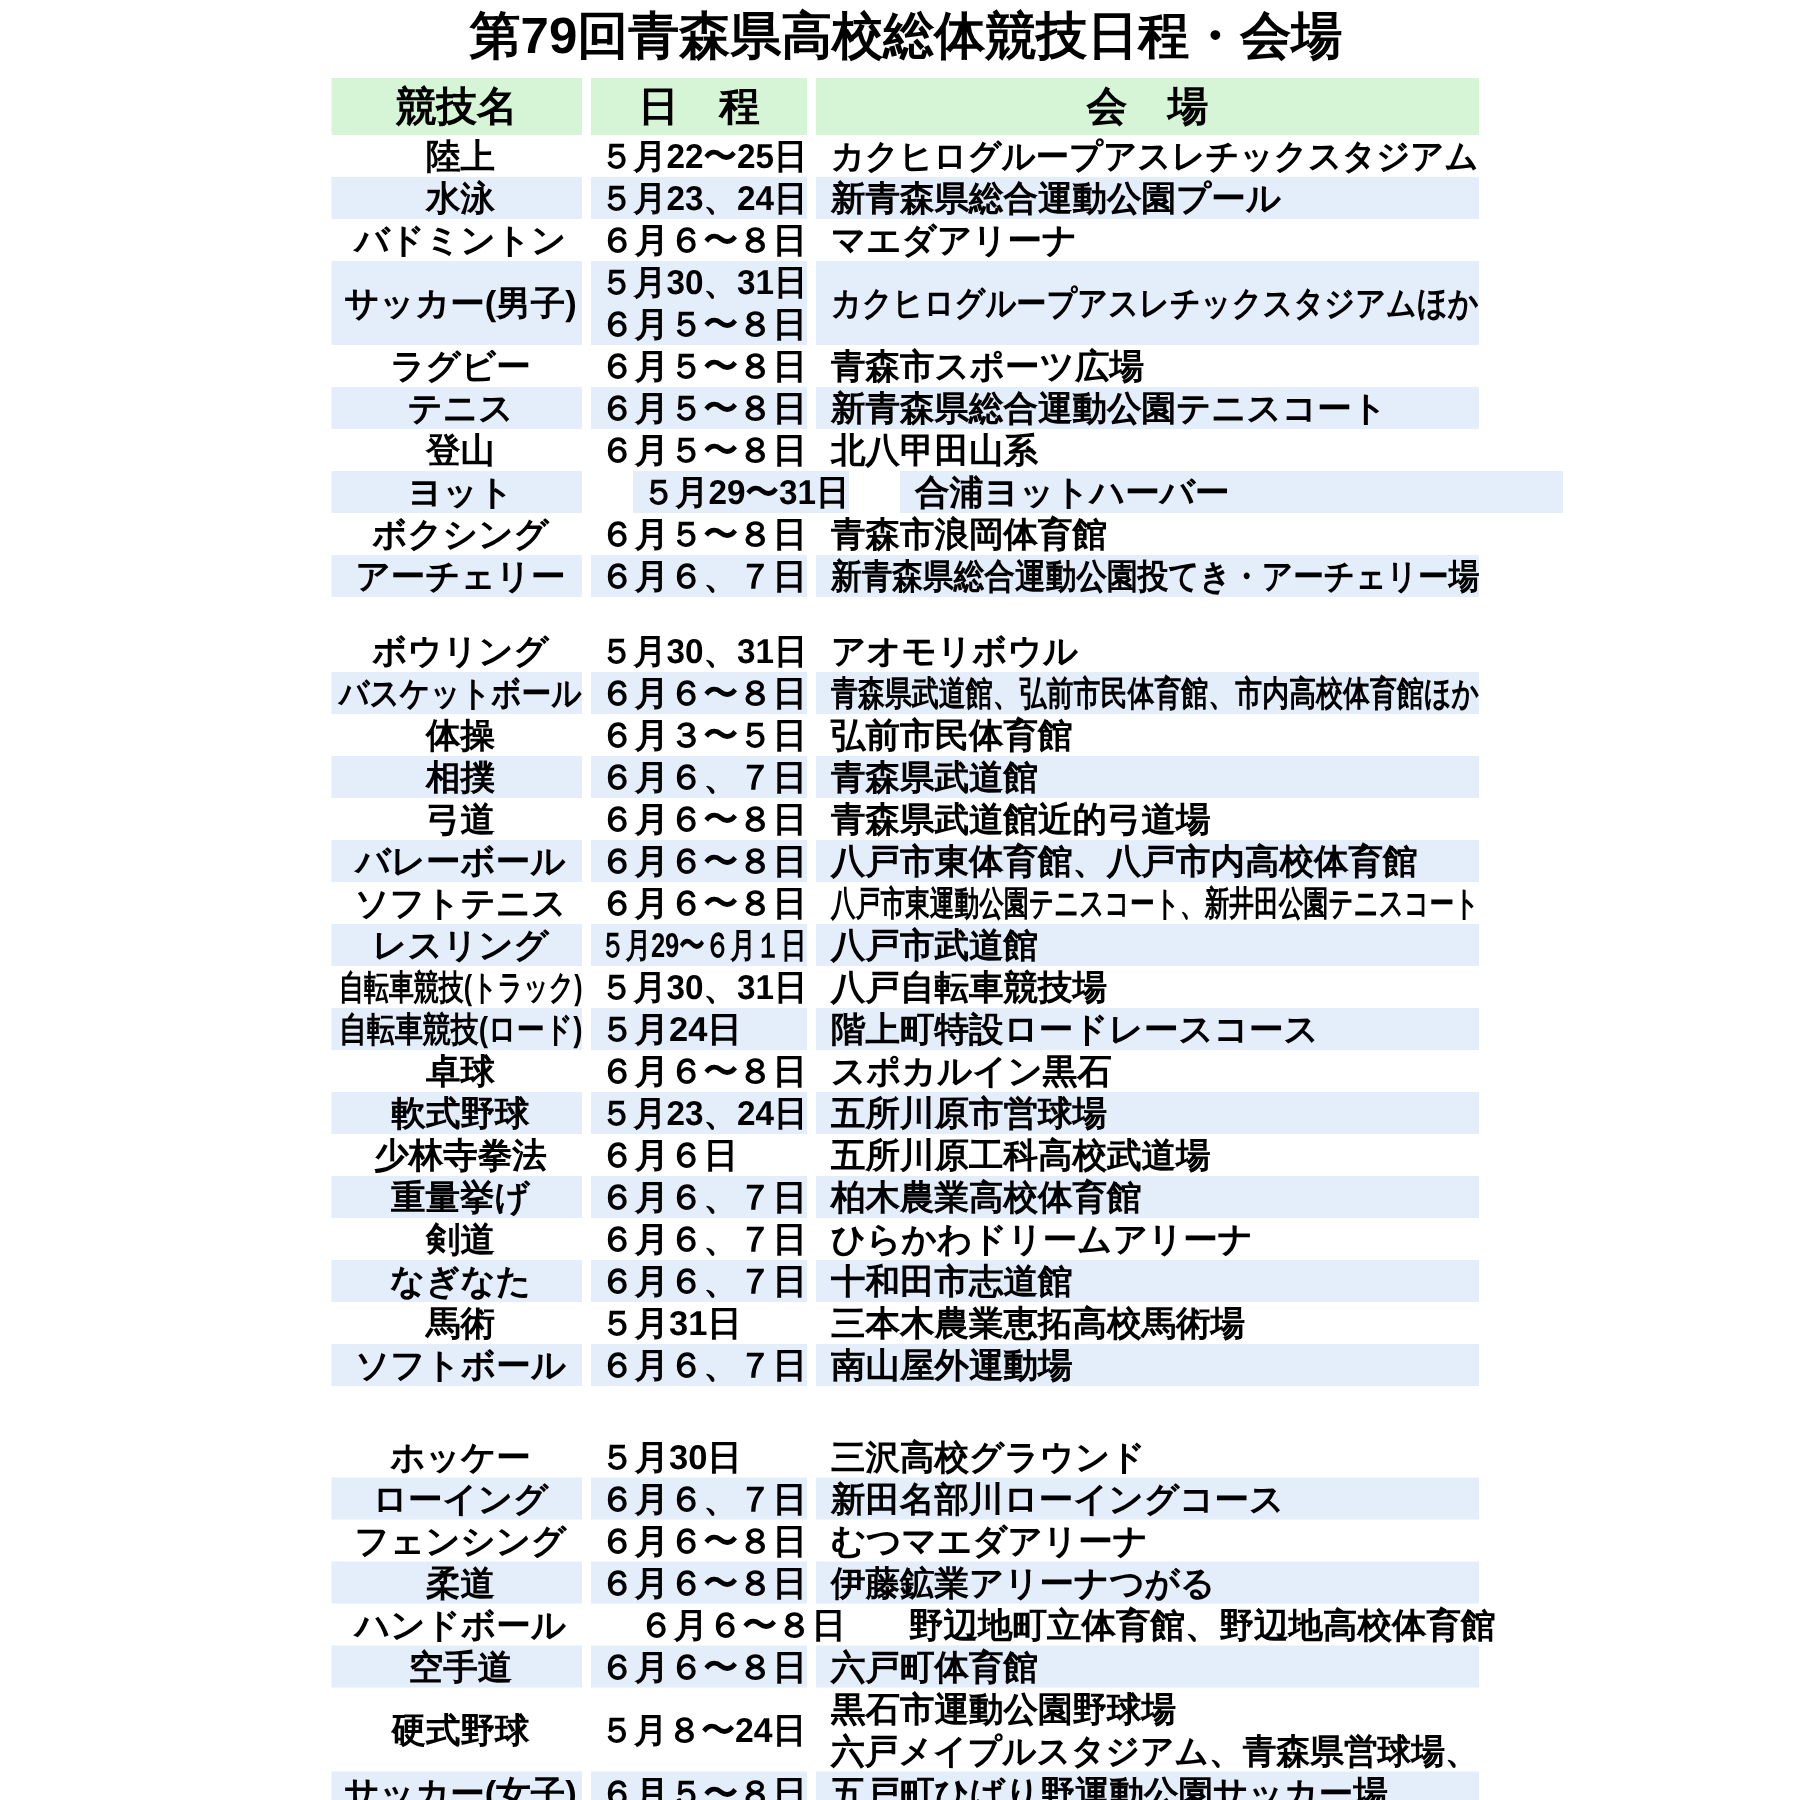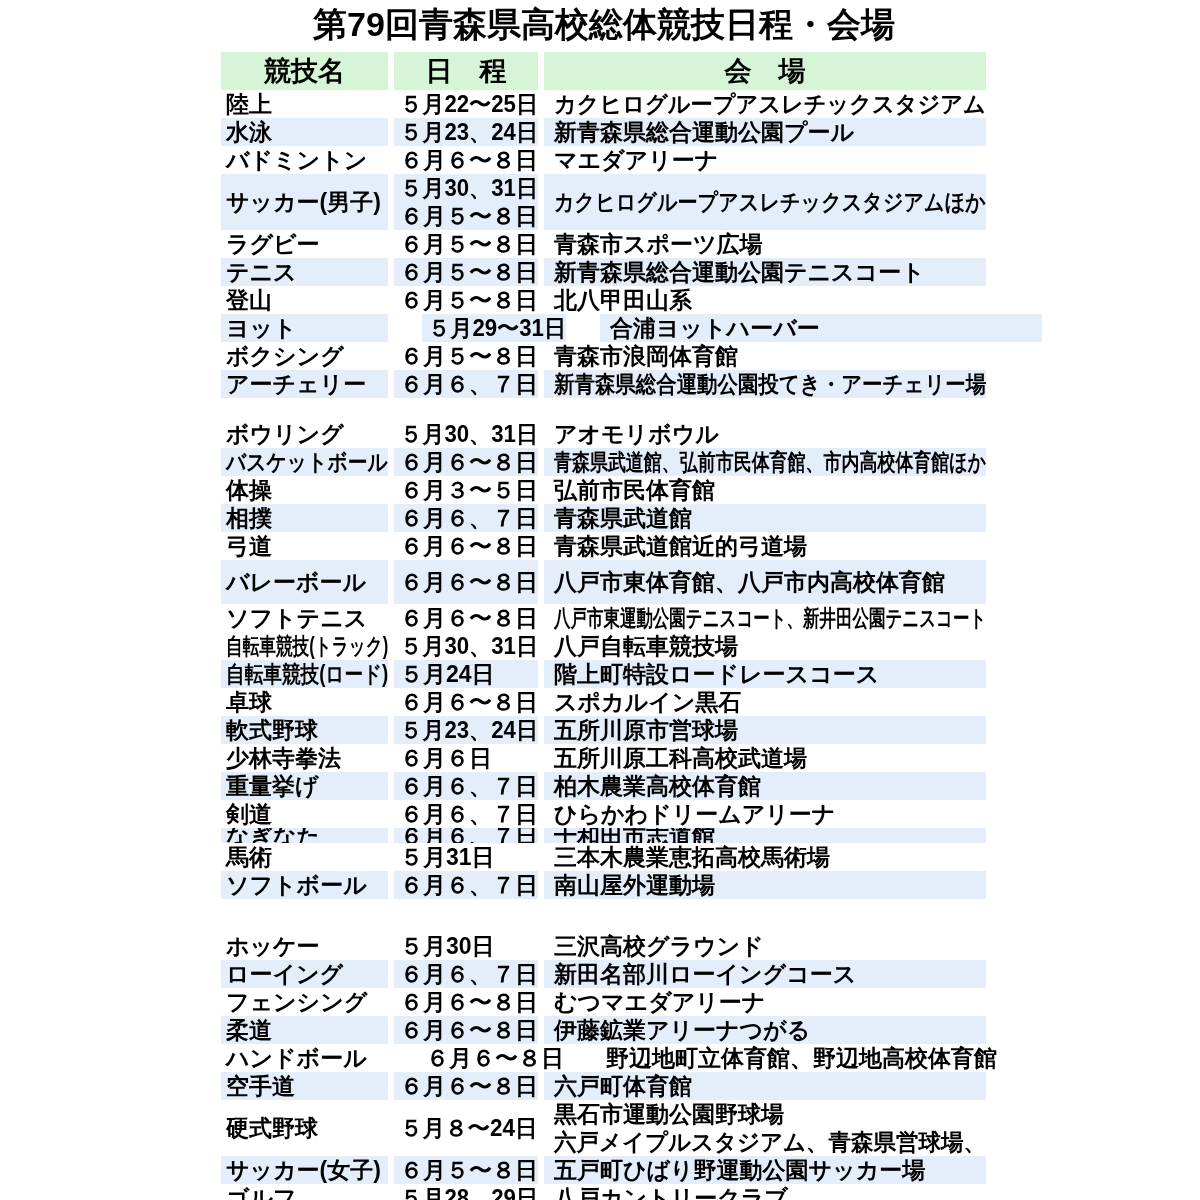--- a/index.html
+++ b/index.html
@@ -58,21 +58,21 @@
   }
   .tr.alt .td {
     background: var(--row-alt-bg, #e4eefb);
   }
   .td {
     display: flex;
     flex-direction: column;
     justify-content: center;
     overflow: hidden;
   }
-  .td.c1 { padding-left: 5px; }
+  .td.c1 { padding-left: 5px; text-align: center; }
   .td.c2 { padding-left: 6px; }
   .td.c3 { padding-left: 10px; }
   .line {
     height: 28px;
     line-height: 28px;
     white-space: nowrap;
     font-size: 23px;
     overflow: visible;
   }
   .fit {
@@ -253,21 +253,21 @@
           <div class="td c1">
             <div class="line"><span class="fit">弓道</span></div>
           </div>
           <div class="td c2">
             <div class="line"><span class="fit">６月６〜８日</span></div>
           </div>
           <div class="td c3">
             <div class="line"><span class="fit">青森県武道館近的弓道場</span></div>
           </div>
         </div>
-        <div class="tr alt" style="height: 44px;">
+        <div class="tr alt" style="height: 28px;">
           <div class="td c1">
             <div class="line"><span class="fit">バレーボール</span></div>
           </div>
           <div class="td c2">
             <div class="line"><span class="fit">６月６〜８日</span></div>
           </div>
           <div class="td c3">
             <div class="line"><span class="fit">八戸市東体育館、八戸市内高校体育館</span></div>
           </div>
         </div>
@@ -275,20 +275,31 @@
           <div class="td c1">
             <div class="line"><span class="fit">ソフトテニス</span></div>
           </div>
           <div class="td c2">
             <div class="line"><span class="fit">６月６〜８日</span></div>
           </div>
           <div class="td c3">
             <div class="line"><span class="fit" style="transform: scaleX(0.716418);">八戸市東運動公園テニスコート、新井田公園テニスコート</span></div>
           </div>
         </div>
+        <div class="tr alt" style="height: 28px;">
+          <div class="td c1">
+            <div class="line"><span class="fit">レスリング</span></div>
+          </div>
+          <div class="td c2">
+            <div class="line"><span class="fit" style="transform: scaleX(0.737968);">５月29〜６月１日</span></div>
+          </div>
+          <div class="td c3">
+            <div class="line"><span class="fit">八戸市武道館</span></div>
+          </div>
+        </div>
         <div class="tr" style="height: 28px;">
           <div class="td c1">
             <div class="line"><span class="fit" style="transform: scaleX(0.723214);">自転車競技(トラック)</span></div>
           </div>
           <div class="td c2">
             <div class="line"><span class="fit" style="transform: scaleX(0.965035);">５月30、31日</span></div>
           </div>
           <div class="td c3">
             <div class="line"><span class="fit">八戸自転車競技場</span></div>
           </div>
@@ -352,21 +363,21 @@
           <div class="td c1">
             <div class="line"><span class="fit">剣道</span></div>
           </div>
           <div class="td c2">
             <div class="line"><span class="fit">６月６、７日</span></div>
           </div>
           <div class="td c3">
             <div class="line"><span class="fit">ひらかわドリームアリーナ</span></div>
           </div>
         </div>
-        <div class="tr alt" style="height: 15px;">
+        <div class="tr alt" style="height: 28px;">
           <div class="td c1">
             <div class="line"><span class="fit">なぎなた</span></div>
           </div>
           <div class="td c2">
             <div class="line"><span class="fit">６月６、７日</span></div>
           </div>
           <div class="td c3">
             <div class="line"><span class="fit">十和田市志道館</span></div>
           </div>
         </div>

